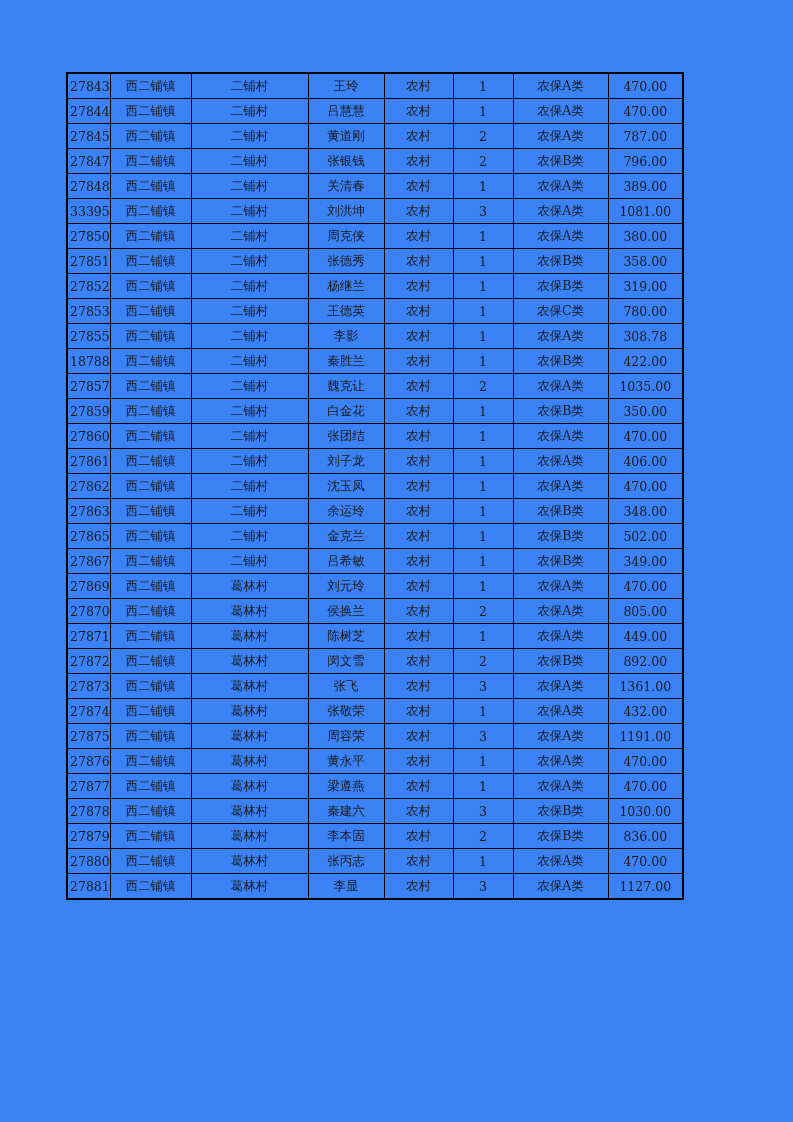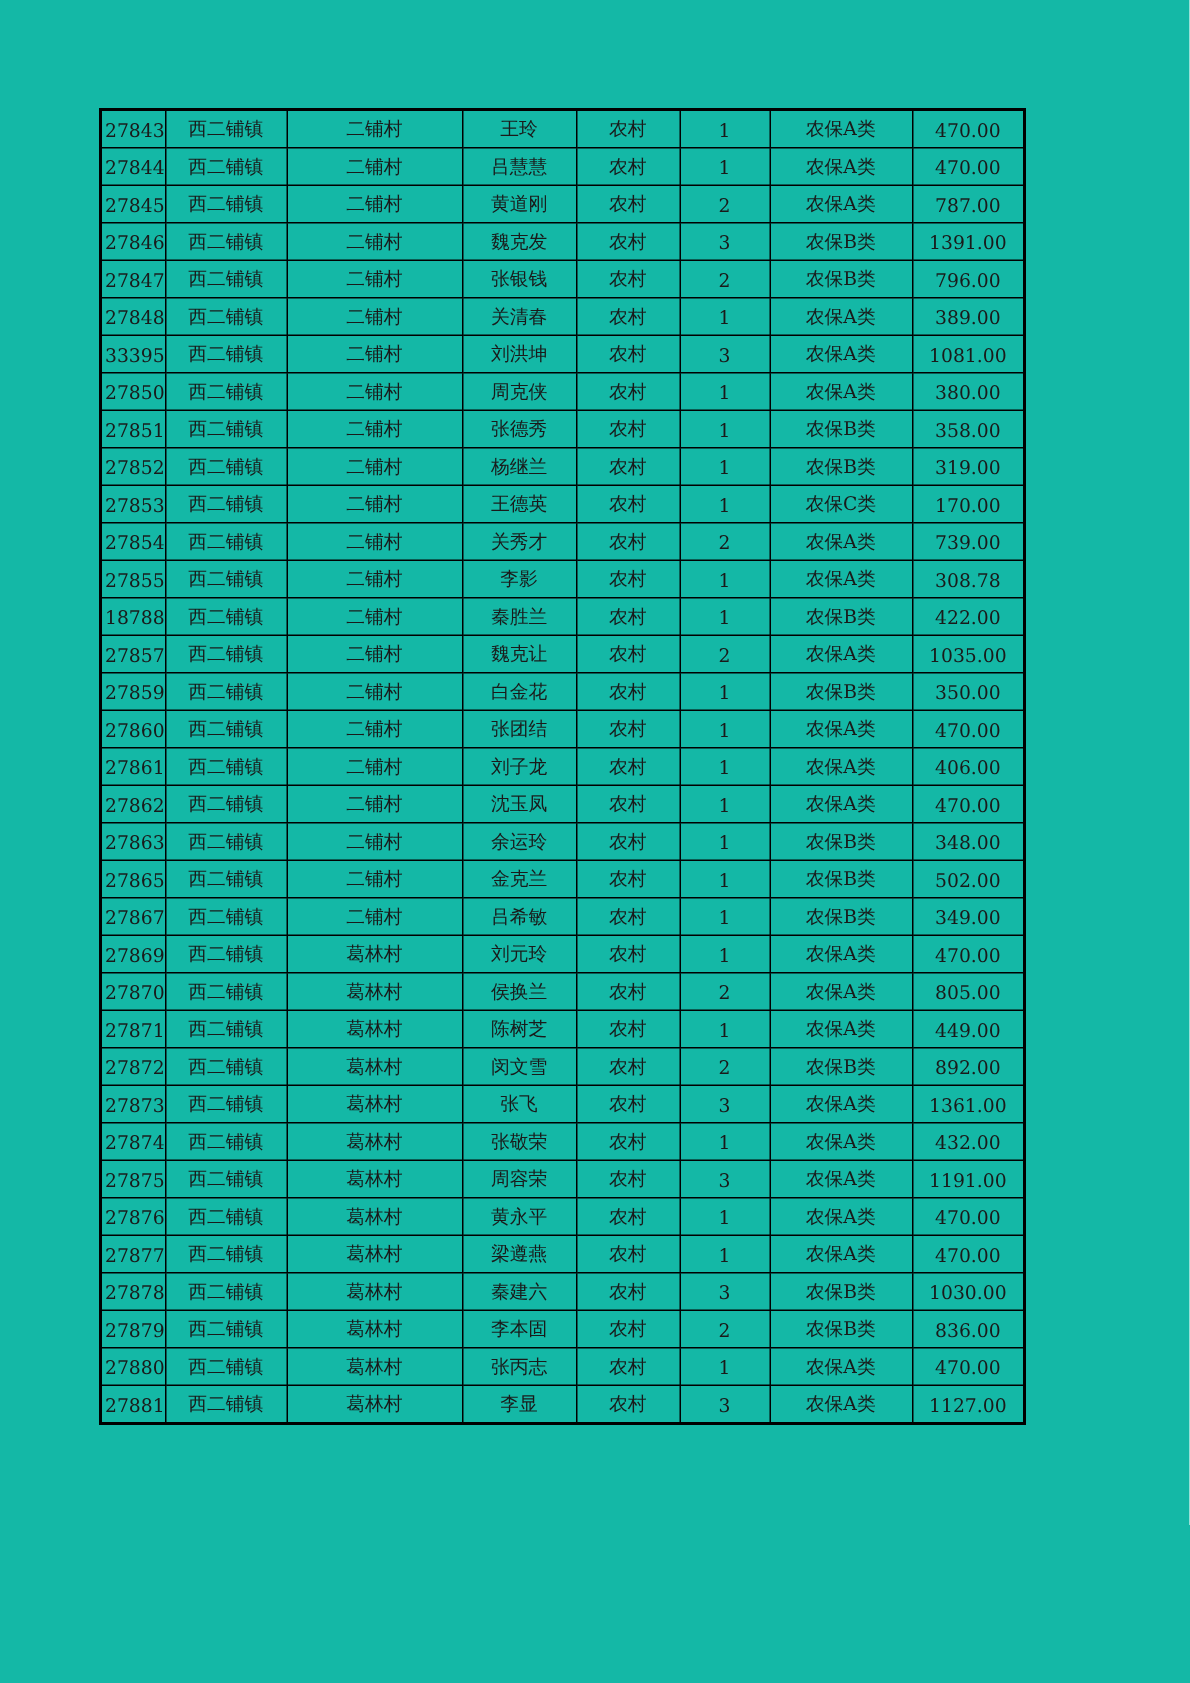--- a/index.html
+++ b/index.html
@@ -4,21 +4,21 @@
 <style>
   html, body {
     margin: 0;
     padding: 0;
     background: #ffffff;
   }
   .page {
     position: relative;
     width: 793px;
     height: 1122px;
-    background: #14b8a6;
+    background: #3b82f6;
     overflow: hidden;
     font-family: "DejaVu Serif", "Liberation Serif", serif;
   }
   table.roster {
     position: absolute;
     left: 66px;
     top: 72px;
     width: 616px;
     border-collapse: collapse;
     table-layout: fixed;
@@ -85,30 +85,20 @@
           <td>27845</td>
           <td>西二铺镇</td>
           <td>二铺村</td>
           <td>黄道刚</td>
           <td>农村</td>
           <td>2</td>
           <td>农保A类</td>
           <td>787.00</td>
         </tr>
         <tr>
-          <td>27846</td>
-          <td>西二铺镇</td>
-          <td>二铺村</td>
-          <td>魏克发</td>
-          <td>农村</td>
-          <td>3</td>
-          <td>农保B类</td>
-          <td>1391.00</td>
-        </tr>
-        <tr>
           <td>27847</td>
           <td>西二铺镇</td>
           <td>二铺村</td>
           <td>张银钱</td>
           <td>农村</td>
           <td>2</td>
           <td>农保B类</td>
           <td>796.00</td>
         </tr>
         <tr>
@@ -162,31 +152,21 @@
           <td>319.00</td>
         </tr>
         <tr>
           <td>27853</td>
           <td>西二铺镇</td>
           <td>二铺村</td>
           <td>王德英</td>
           <td>农村</td>
           <td>1</td>
           <td>农保C类</td>
-          <td>170.00</td>
-        </tr>
-        <tr>
-          <td>27854</td>
-          <td>西二铺镇</td>
-          <td>二铺村</td>
-          <td>关秀才</td>
-          <td>农村</td>
-          <td>2</td>
-          <td>农保A类</td>
-          <td>739.00</td>
+          <td>780.00</td>
         </tr>
         <tr>
           <td>27855</td>
           <td>西二铺镇</td>
           <td>二铺村</td>
           <td>李影</td>
           <td>农村</td>
           <td>1</td>
           <td>农保A类</td>
           <td>308.78</td>

